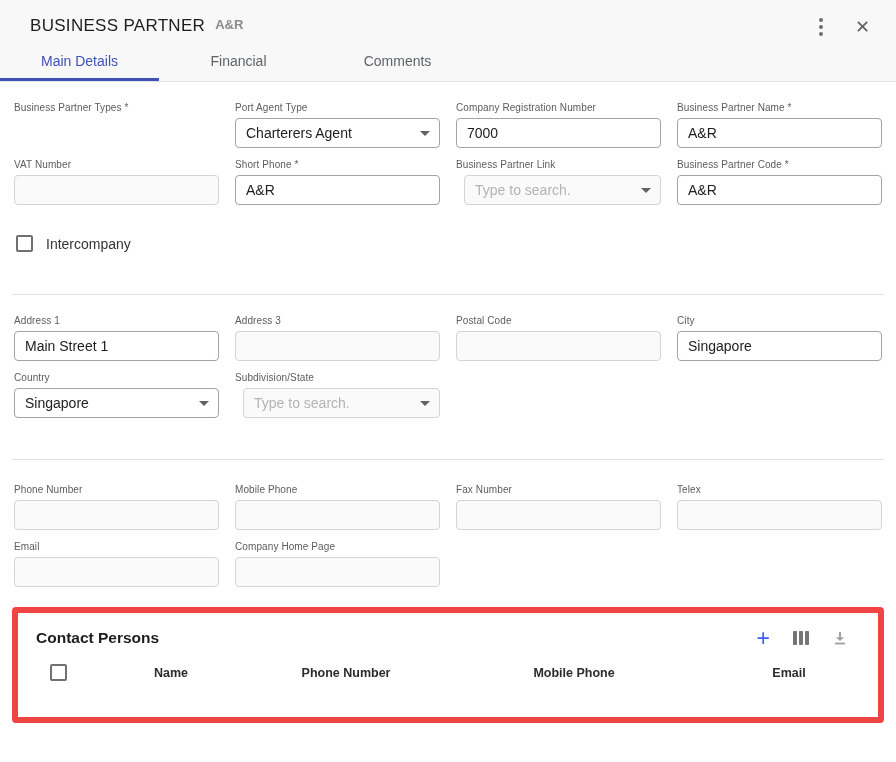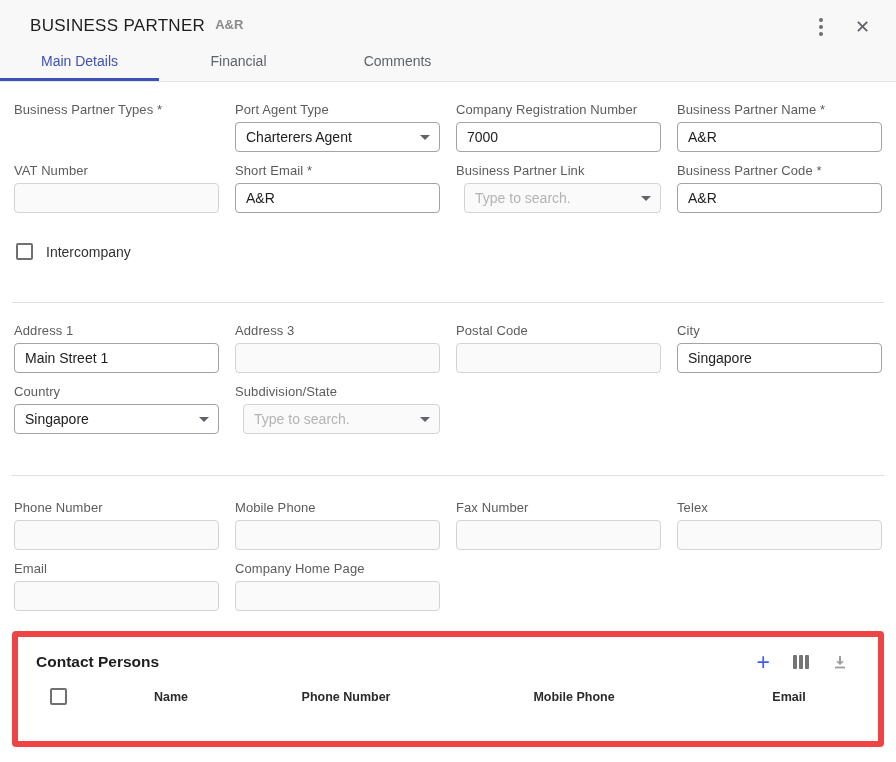--- a/index.html
+++ b/index.html
@@ -23,21 +23,21 @@
 
   .tabs { display:flex; margin-top:9px; }
   .tab { width:159px; height:40px; display:flex; align-items:center; justify-content:center;
          font-size:14px; color:#5f6368; position:relative; cursor:pointer; }
   .tab.active { color:#3f51b5; }
   .tab.active::after { content:""; position:absolute; left:0; right:0; bottom:0; height:3px; background:#3f51b5; }
 
   
   .section { padding:20px 14px 0 14px; }
   .grid { display:grid; grid-template-columns:repeat(4,1fr); column-gap:16px; row-gap:11px; }
-  .field label { display:block; font-size:13px; color:#5c5c5c; margin-bottom:5px; letter-spacing:.1px; }
+  .field label { display:block; font-size:10px; color:#5c5c5c; margin-bottom:5px; letter-spacing:.1px; }
   .input {
     width:100%; height:30px; border:1px solid #a3a3a3; border-radius:4px;
     padding:0 10px; font-size:14px; color:#212121; background:#fff;
     font-family:inherit; outline:none;
   }
   .input.empty { background:#fafafa; border-color:#d4d4d4; }
   .select {
     position:relative; display:flex; align-items:center; height:30px;
     border:1px solid #a3a3a3; border-radius:4px; background:#fff;
     padding:0 26px 0 10px; font-size:14px; cursor:pointer;
@@ -114,21 +114,21 @@
     <div class="field">
       <label>Business Partner Name *</label>
       <input class="input" value="A&amp;R" style="">
     </div>
 
     <div class="field">
       <label>VAT Number</label>
       <input class="input empty" value="" style="">
     </div>
     <div class="field">
-      <label>Short Email *</label>
+      <label>Short Phone *</label>
       <input class="input" value="A&amp;R" style="">
     </div>
     <div class="field">
       <label>Business Partner Link</label>
       <div class="select empty">
         <span class="select-value ph">Type to search.</span>
         <span class="arrow"></span>
       </div>
     </div>
     <div class="field">

